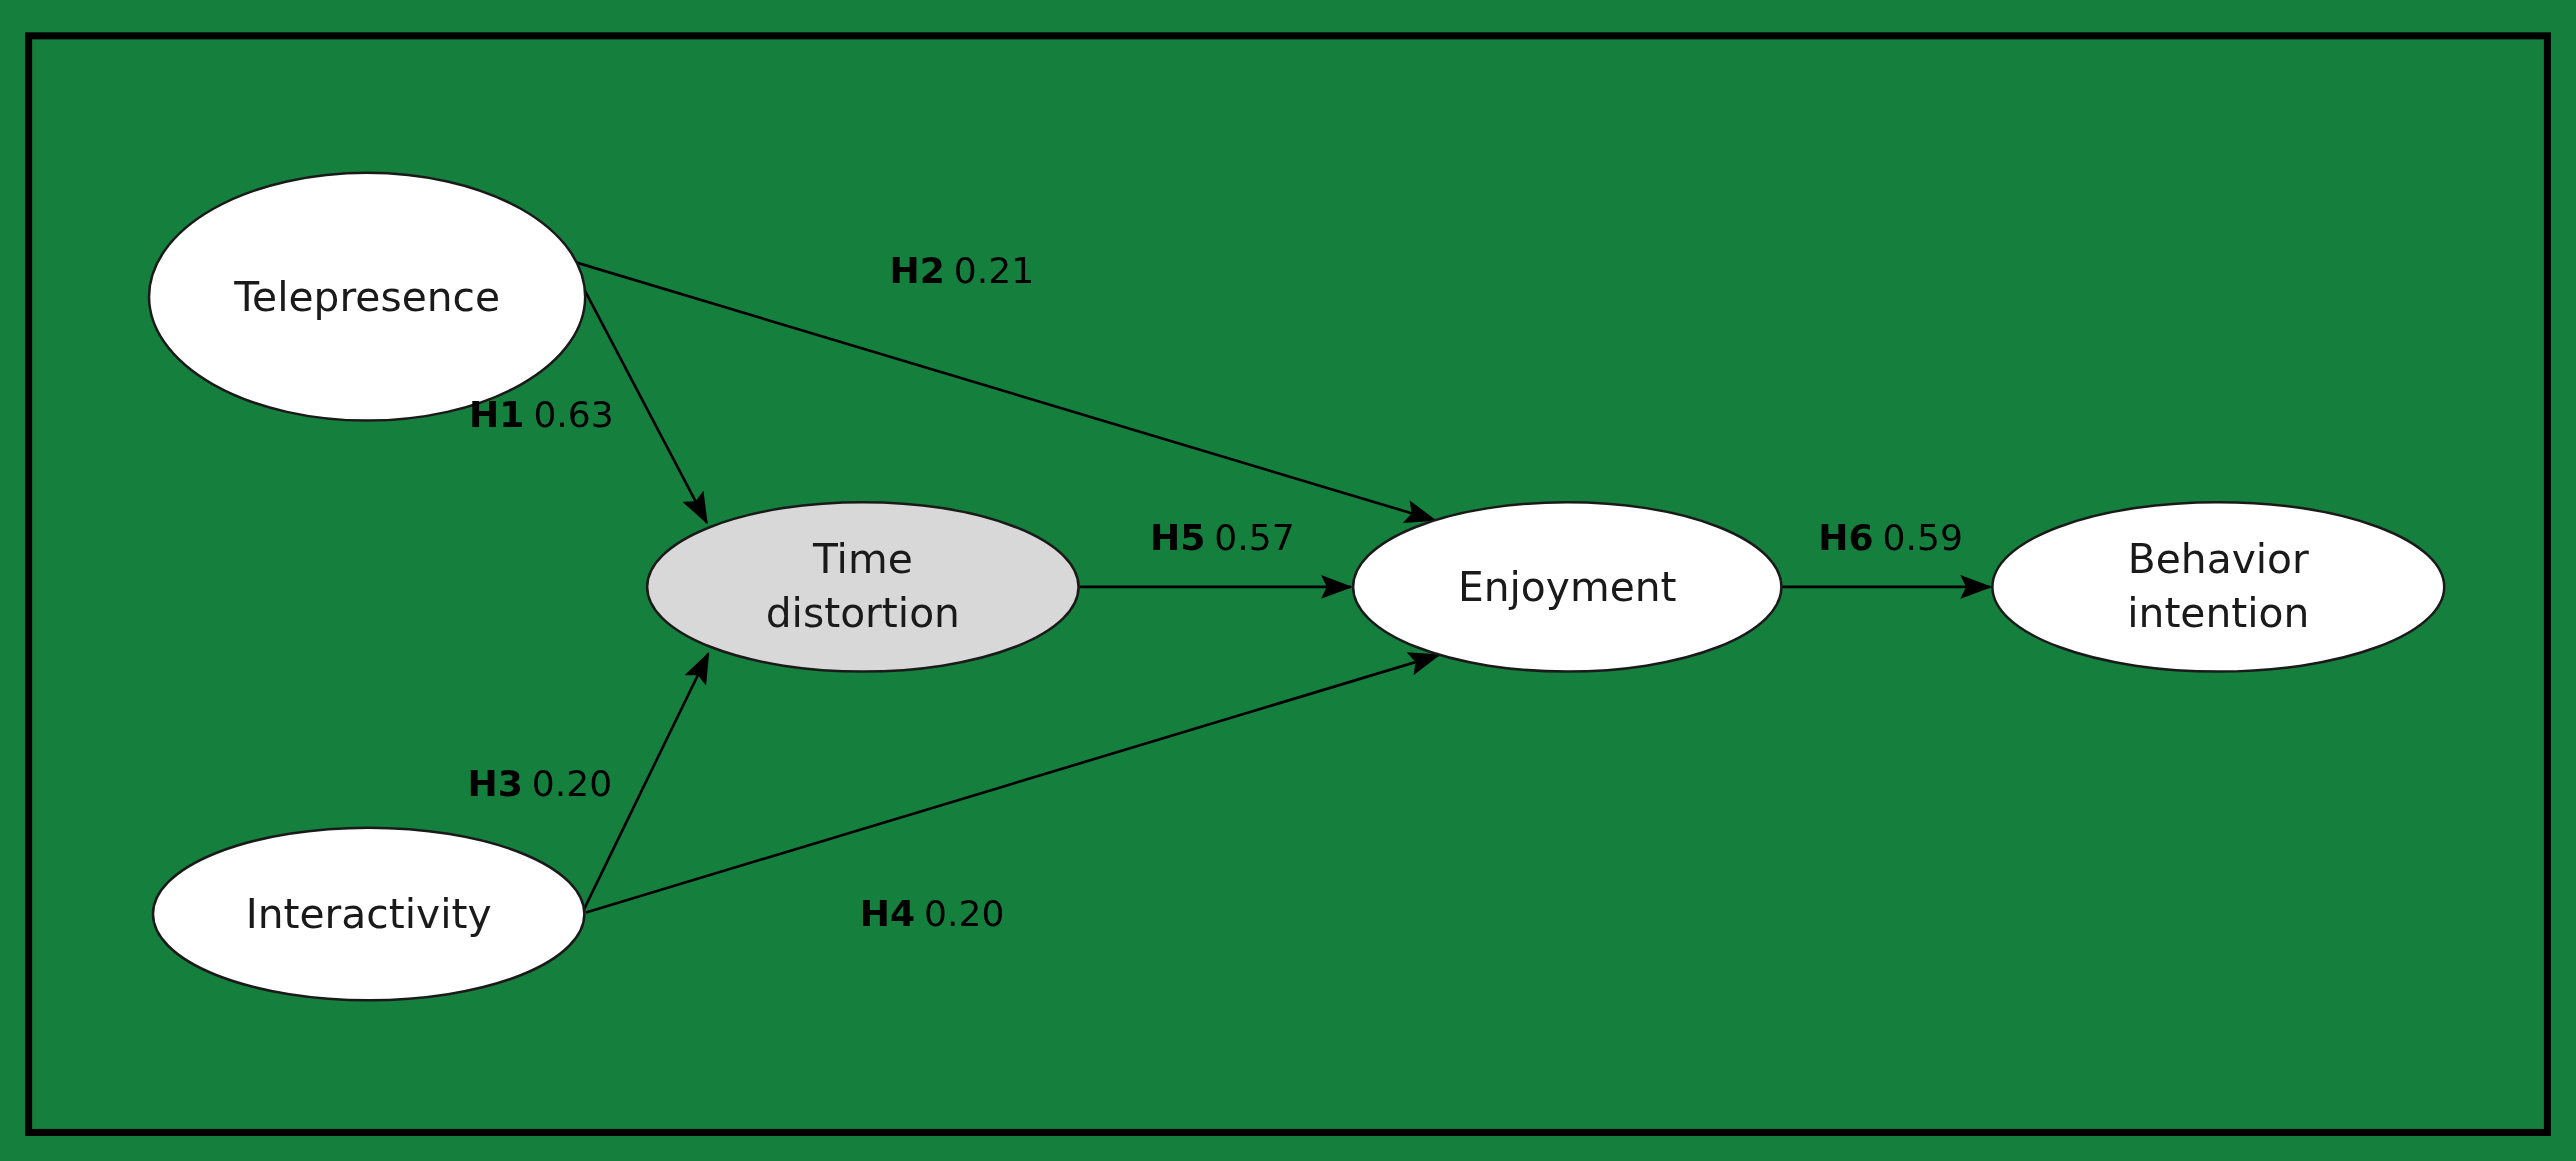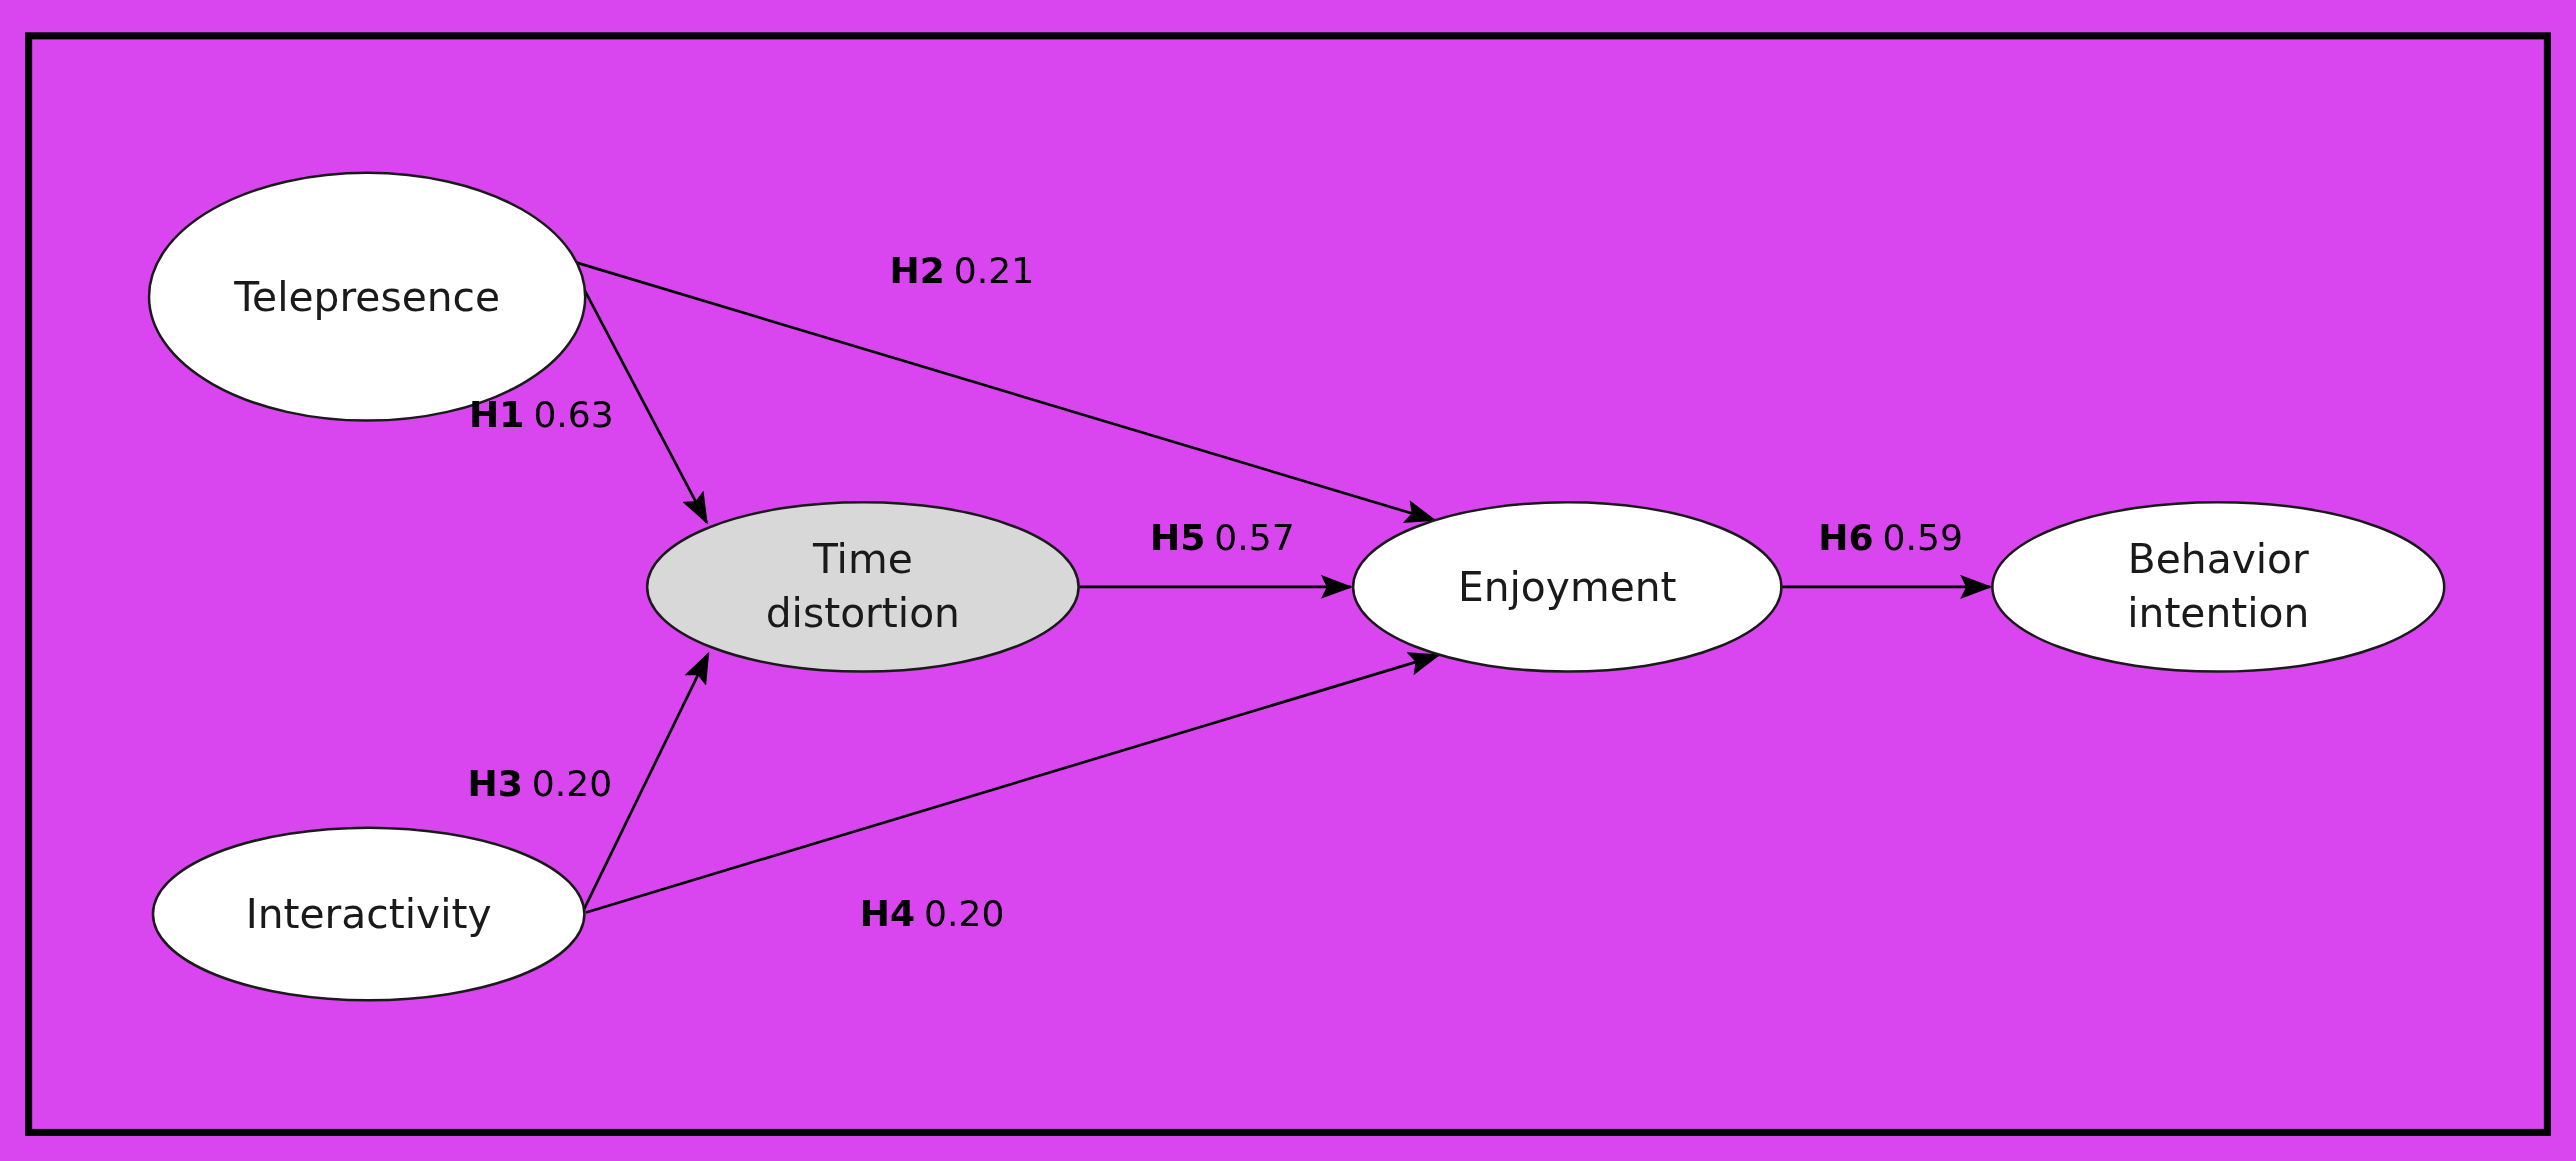--- a/index.html
+++ b/index.html
@@ -4,21 +4,21 @@
 <style>
   html, body {
     margin: 0;
     padding: 0;
     background: #ffffff;
   }
   #page {
     position: relative;
     width: 2576px;
     height: 1162px;
-    background: #d946ef;
+    background: #15803d;
     overflow: hidden;
     font-family: "DejaVu Sans", sans-serif;
   }
   #diagram-svg {
     position: absolute;
     left: 0;
     top: 0;
     width: 2576px;
     height: 1162px;
   }

